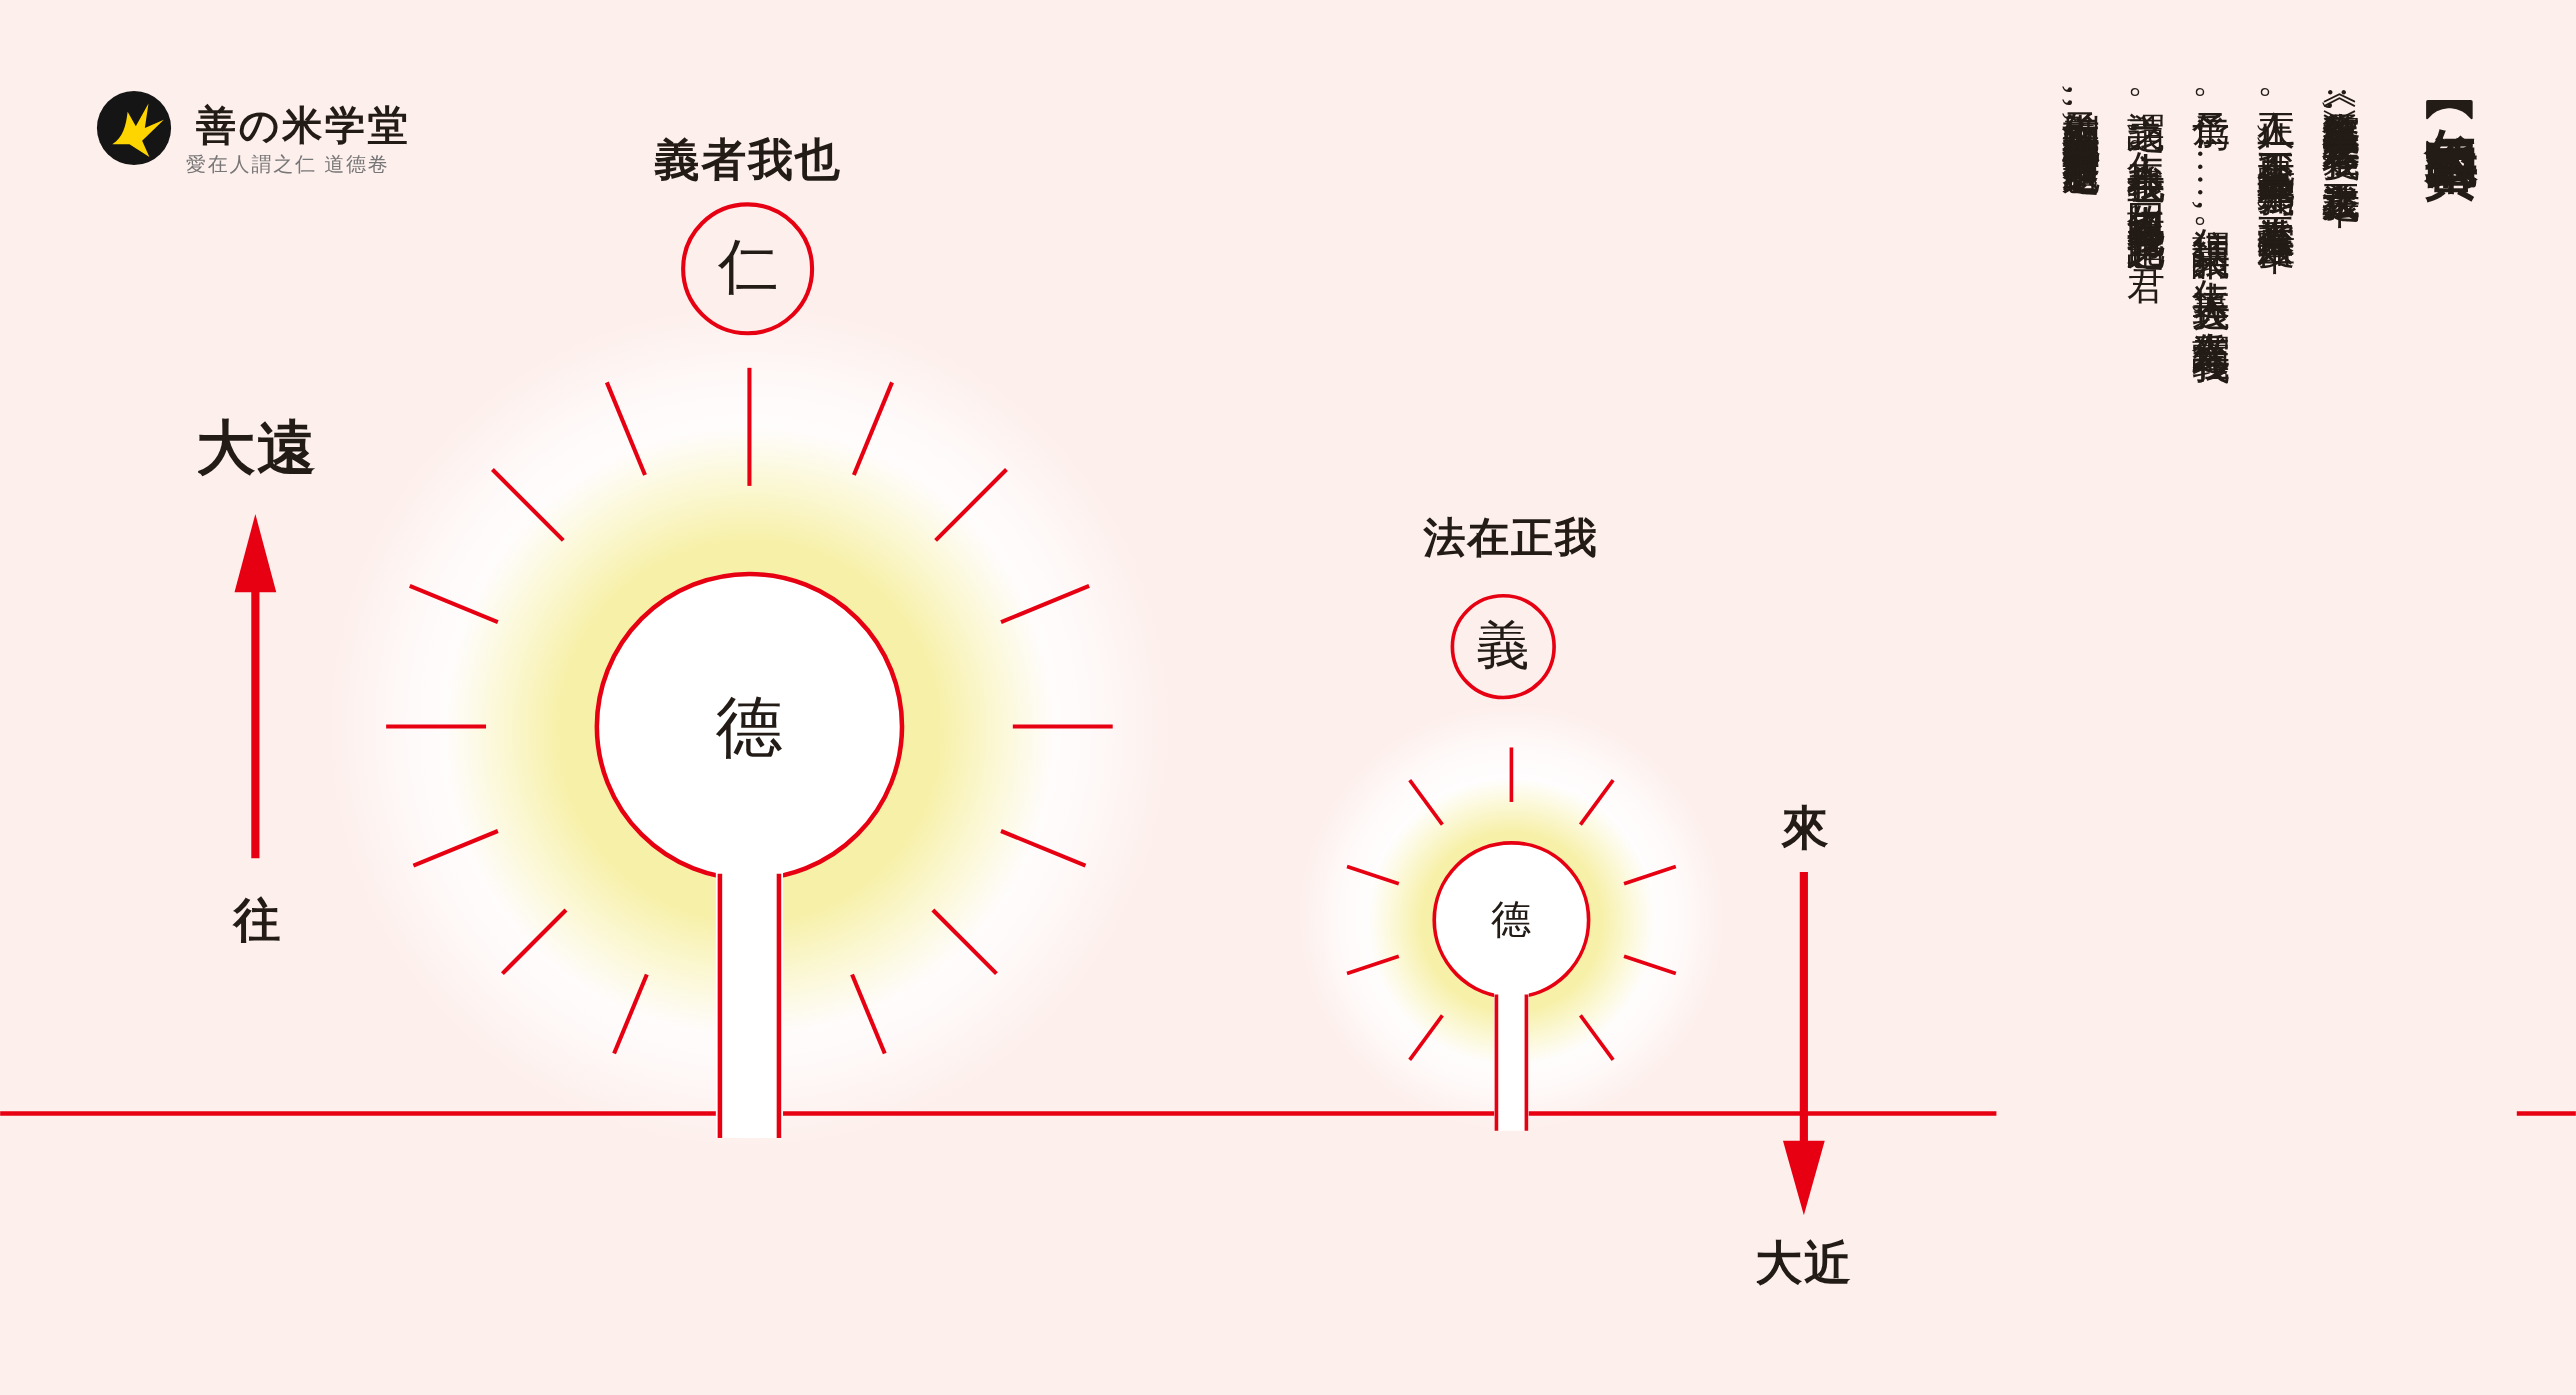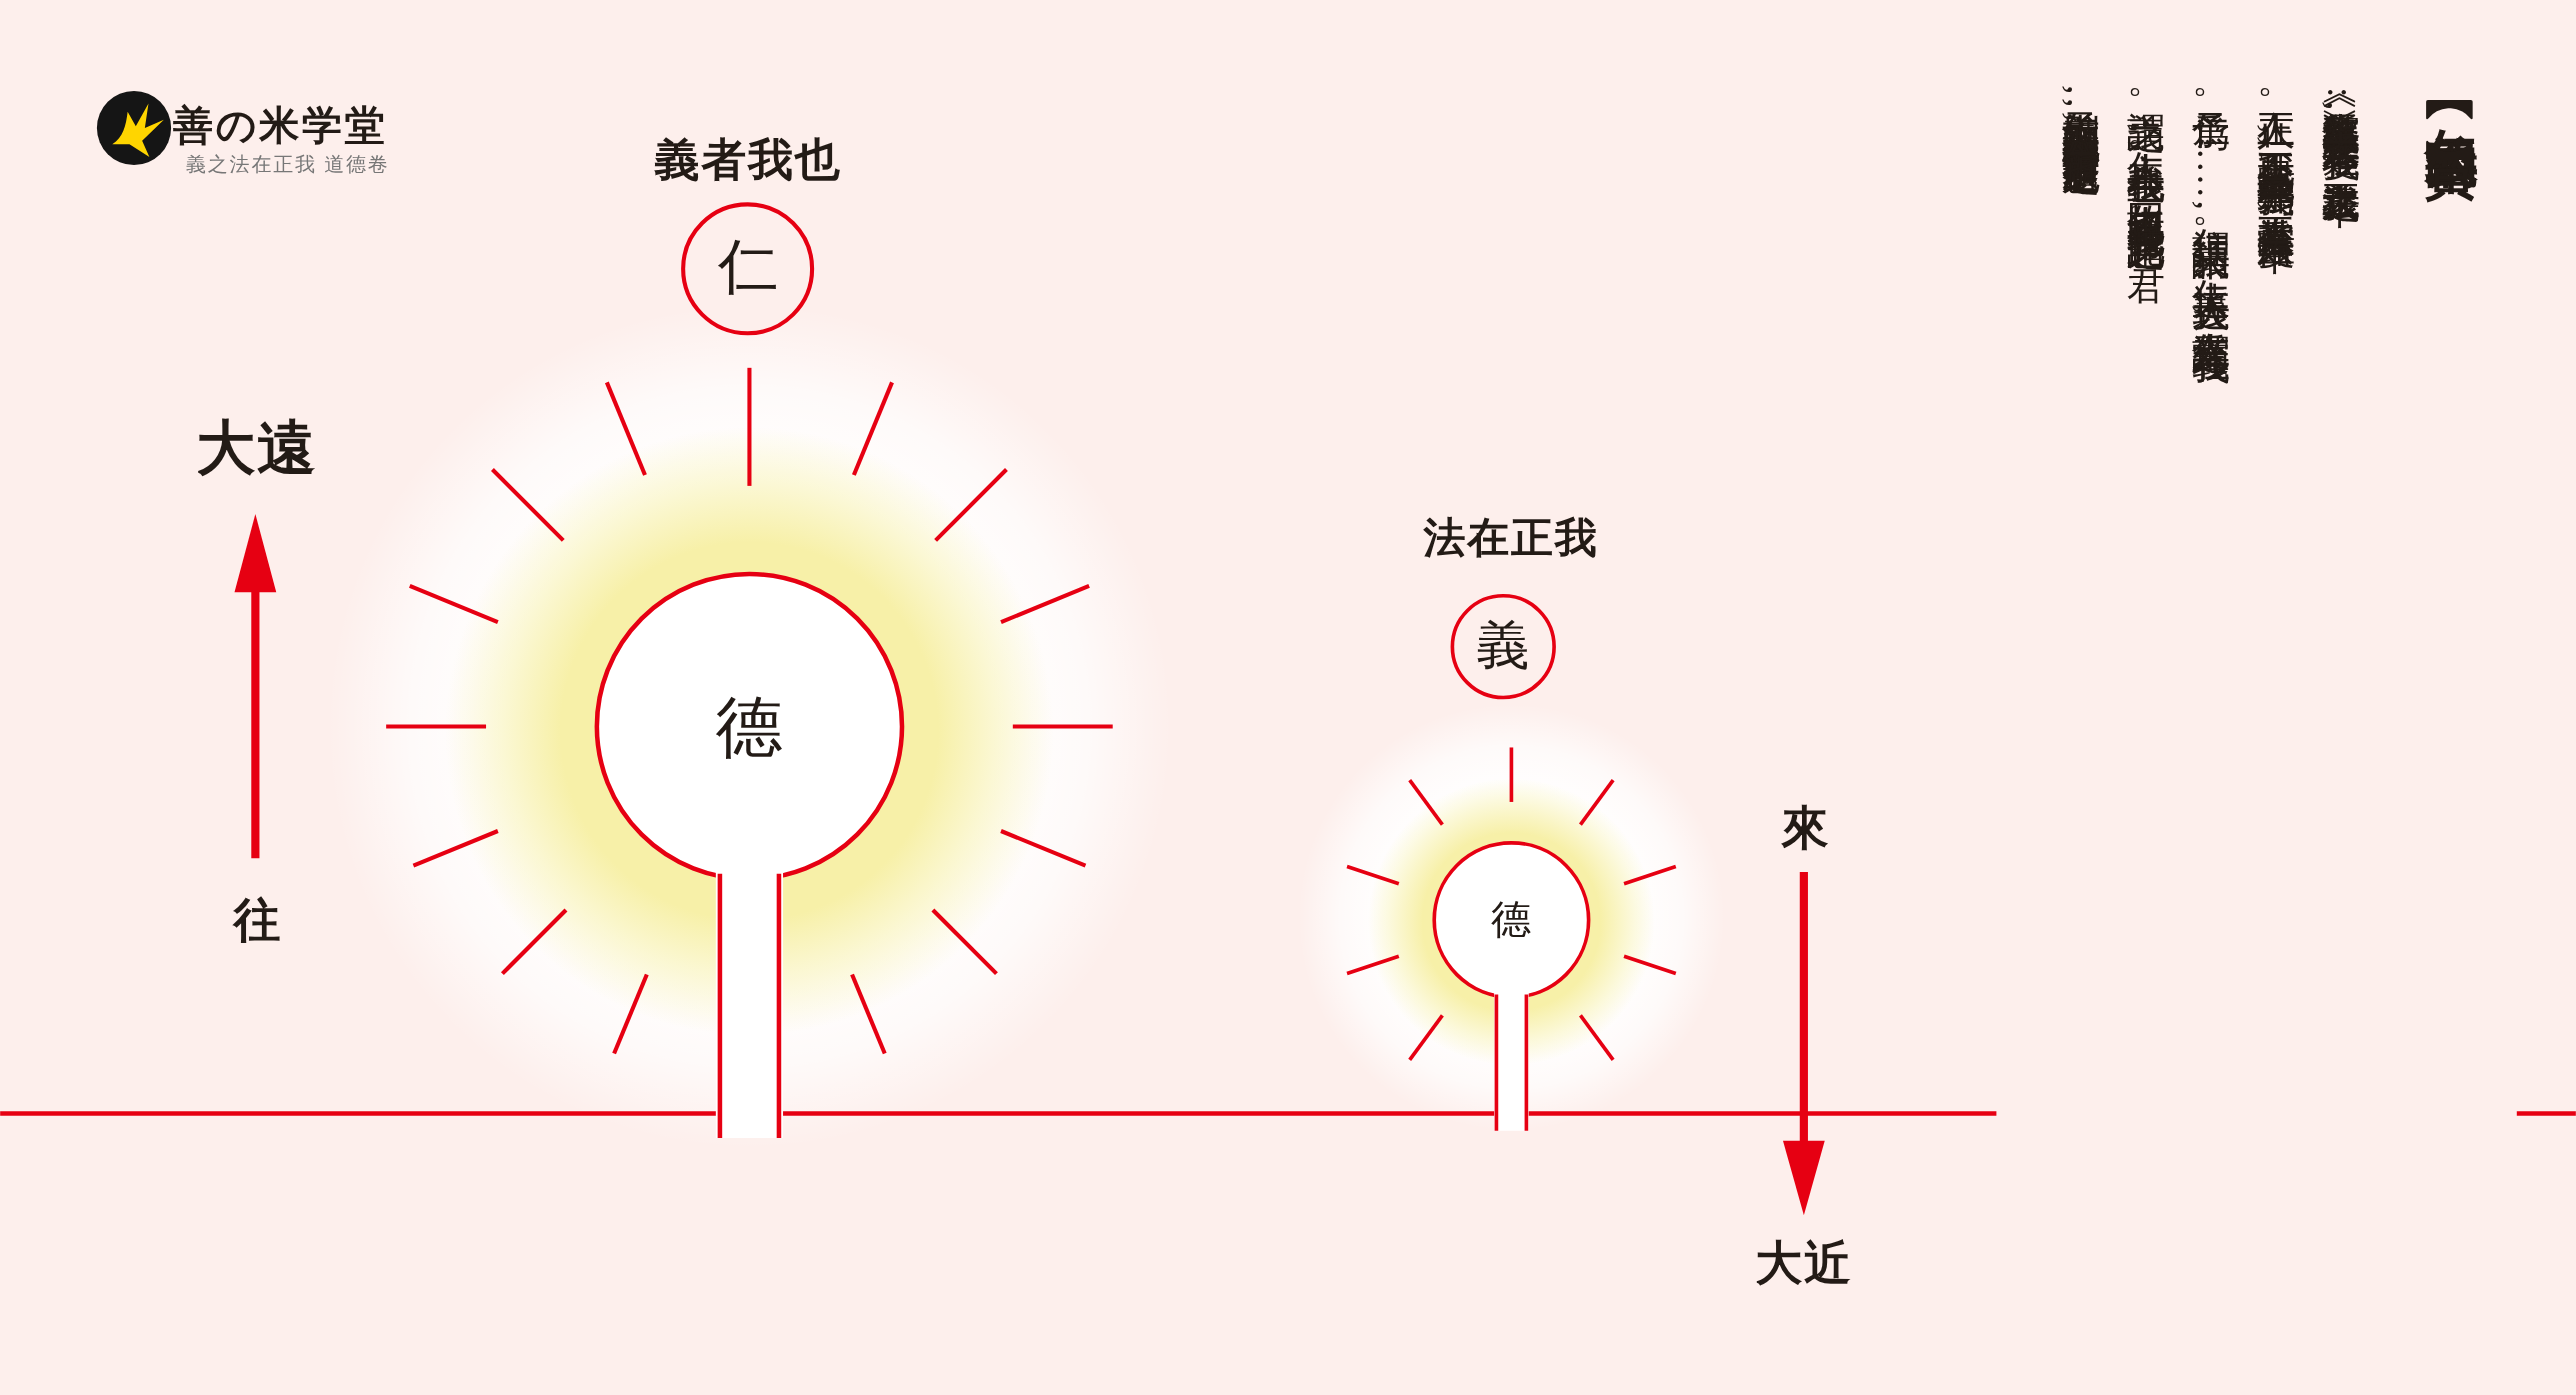--- a/index.html
+++ b/index.html
@@ -140,22 +140,22 @@
       <polygon class="arrowfill" points="1986,1338 1963,1256 2009,1256"></polygon>
     </g>
   </svg>
 
   <div class="abs" style="left:96px; top:90px; width:76px; height:76px;">
     <svg width="76" height="76" viewBox="0 0 84 84">
       <circle cx="42" cy="42" r="41" fill="#151515"></circle>
       <path d="M18,60 C30,52 33,40 35,24 L44,40 L58,15 L54,42 L75,33 L51,56 L59,74 L37,60 Z" fill="#ffd500"></path>
     </svg>
   </div>
-  <div class="abs" id="logo-brand" style="left:173px; top:98px;">善の米学堂</div>
-  <div class="abs" id="logo-subtitle" style="left:186px; top:151px;">義之法在正我 道德卷</div>
+  <div class="abs" id="logo-brand" style="left:196px; top:98px;">善の米学堂</div>
+  <div class="abs" id="logo-subtitle" style="left:186px; top:151px;">愛在人謂之仁 道德卷</div>
 
   <div class="abs ctr label" style="left:748px; top:160px; font-size:45px;">義者我也</div>
   <div class="abs ctr glyph" style="left:748px; top:267px; font-size:60px;">仁</div>
   <div class="abs ctr glyph" style="left:749px; top:727px; font-size:67px;">德</div>
 
   <div class="abs ctr label" style="left:1511px; top:538px; font-size:42px;">法在正我</div>
   <div class="abs ctr glyph" style="left:1503px; top:646px; font-size:53px;">義</div>
   <div class="abs ctr glyph" style="left:1511px; top:919px; font-size:40px;">德</div>
 
   <div class="abs ctr label" style="left:257px; top:449px; font-size:59px;">大遠</div>

